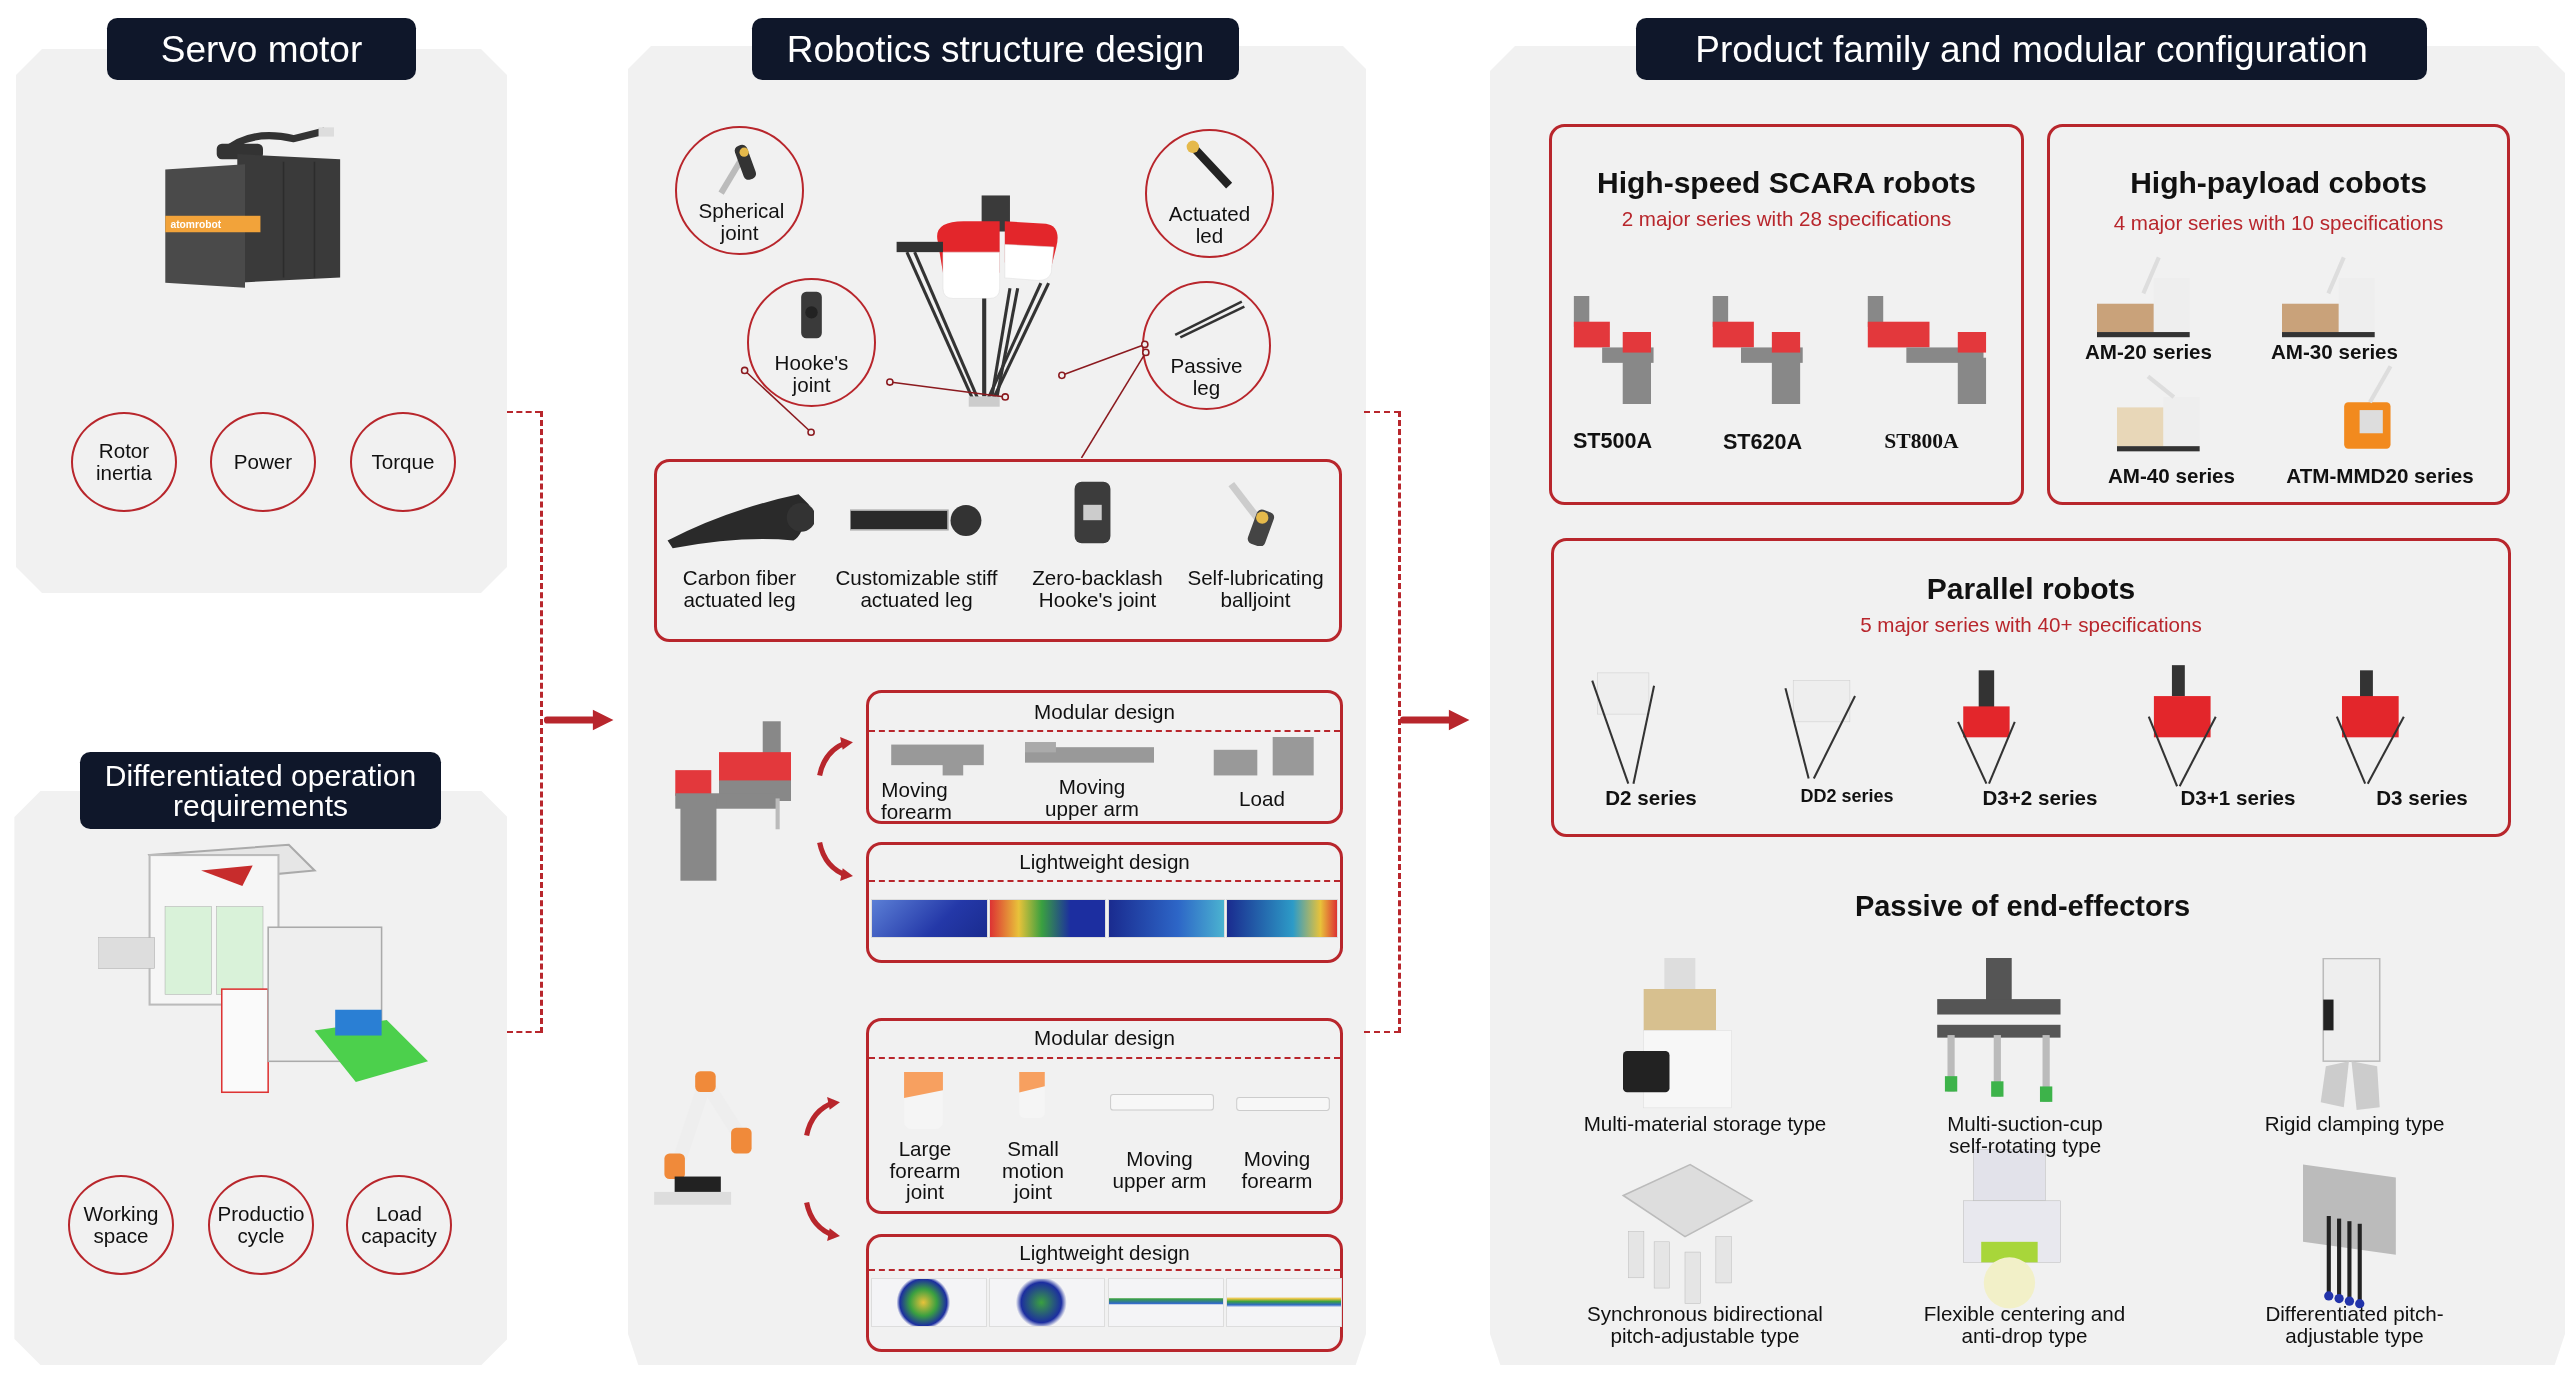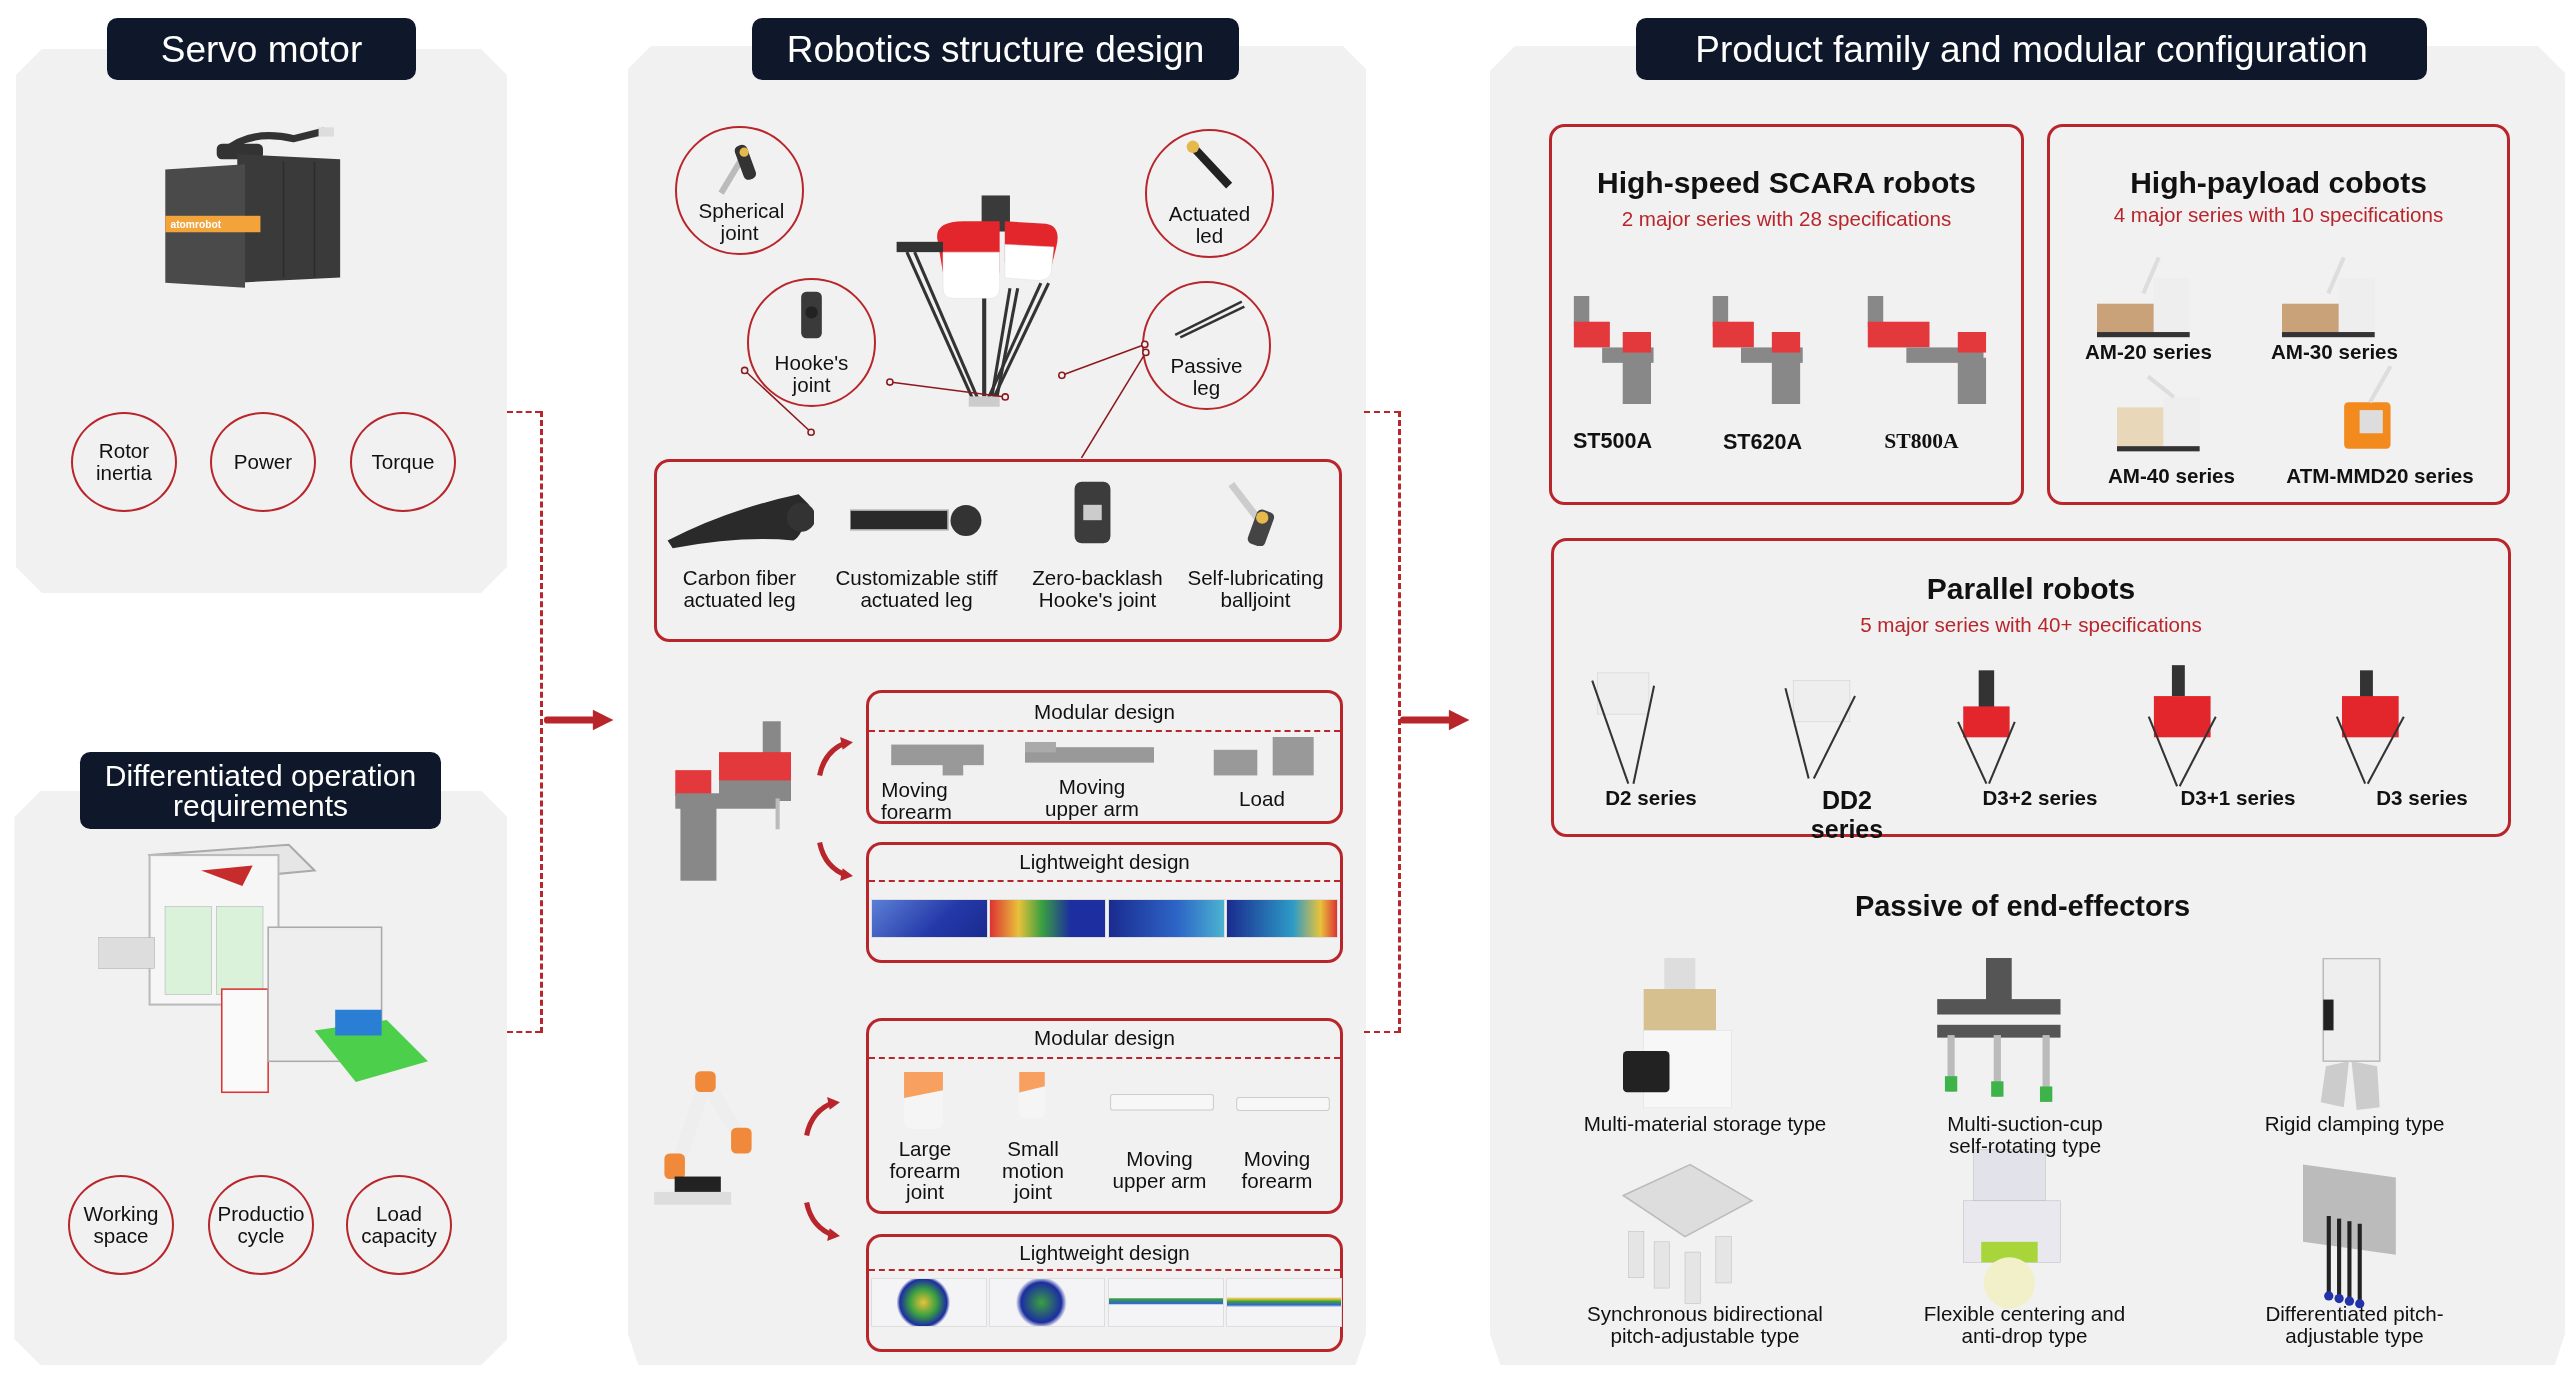--- a/index.html
+++ b/index.html
@@ -327,21 +327,21 @@
     <rect x="80" y="100" width="150" height="30" fill="#888"></rect>
     <rect x="180" y="70" width="55" height="40" fill="#e3383c"></rect>
     <rect x="180" y="120" width="55" height="90" fill="#888"></rect>
   </svg>
 <div class="lbl-b" style="left:1566px;top:428px;width:93px;">ST500A</div>
 <div class="lbl-b" style="left:1716px;top:429px;width:93px;">ST620A</div>
 <div class="lbl-b" style="left:1875px;top:429px;width:93px;font-family:Liberation Serif, serif;">ST800A</div>
 
 <div class="rbox" style="left:2047px;top:124px;width:463px;height:381px;">
   <div class="box-title" style="top:39px;">High-payload cobots</div>
-  <div class="box-sub" style="top:76px;text-align:center;">4 major series with 10 specifications</div>
+  <div class="box-sub" style="top:84px;text-align:center;">4 major series with 10 specifications</div>
 </div>
 <svg class="img" style="left:2097px;top:252px;width:103px;height:88px" viewBox="0 0 200 170">
     <rect x="0" y="100" width="120" height="55" fill="#c9a27a"></rect>
     <rect x="110" y="50" width="70" height="105" fill="#eee"></rect>
     <line x1="120" y1="10" x2="90" y2="80" stroke="#ddd" stroke-width="8"></line>
     <rect x="0" y="155" width="180" height="10" fill="#333"></rect>
   </svg>
 <svg class="img" style="left:2282px;top:252px;width:103px;height:88px" viewBox="0 0 200 170">
     <rect x="0" y="100" width="120" height="55" fill="#c9a27a"></rect>
     <rect x="110" y="50" width="70" height="105" fill="#eee"></rect>
@@ -393,21 +393,21 @@
     <line x1="1290" y1="100" x2="1220" y2="235" stroke="#333" stroke-width="4"></line>
   </g>
   <g>
     <rect x="1570" y="10" width="25" height="60" fill="#333"></rect>
     <rect x="1535" y="60" width="110" height="80" fill="#e3262b"></rect>
     <line x1="1525" y1="100" x2="1580" y2="230" stroke="#333" stroke-width="4"></line>
     <line x1="1655" y1="100" x2="1585" y2="230" stroke="#333" stroke-width="4"></line>
   </g>
 </svg>
 <div class="lbl-b" style="left:1592px;top:786px;width:118px;font-size:20.6px;">D2 series</div>
-<div class="lbl-b" style="left:1785px;top:786px;width:124px;font-size:25px;text-align:center;">DD2 series</div>
+<div class="lbl-b" style="left:1785px;top:786px;width:124px;font-size:18px;text-align:center;">DD2 series</div>
 <div class="lbl-b" style="left:1968px;top:786px;width:144px;font-size:20.6px;">D3+2 series</div>
 <div class="lbl-b" style="left:2166px;top:786px;width:144px;font-size:20.6px;">D3+1 series</div>
 <div class="lbl-b" style="left:2360px;top:786px;width:124px;font-size:20.6px;">D3 series</div>
 
 <div class="lbl-b" style="left:1752px;top:890px;width:541px;font-size:29px;">Passive of end-effectors</div>
 
 <svg class="img" style="left:1623px;top:958px;width:124px;height:155px" viewBox="0 0 240 300">
   <rect x="80" y="0" width="60" height="120" fill="#ddd"></rect>
     <rect x="40" y="60" width="140" height="80" fill="#d7c08f"></rect>
   <rect x="40" y="140" width="170" height="150" fill="#f7f7f7" stroke="#ddd"></rect>

